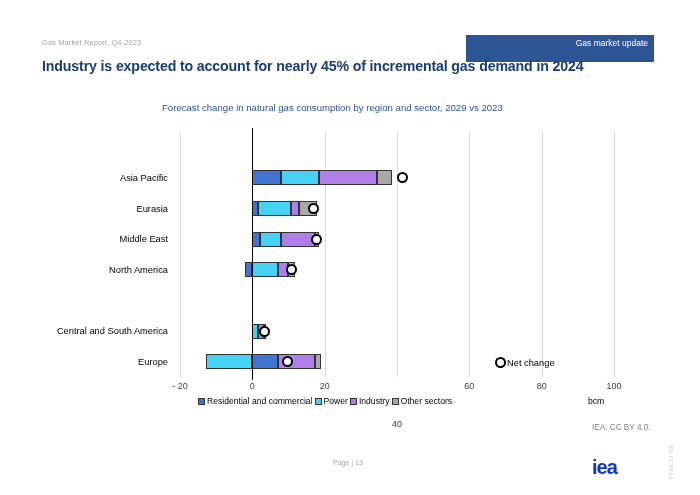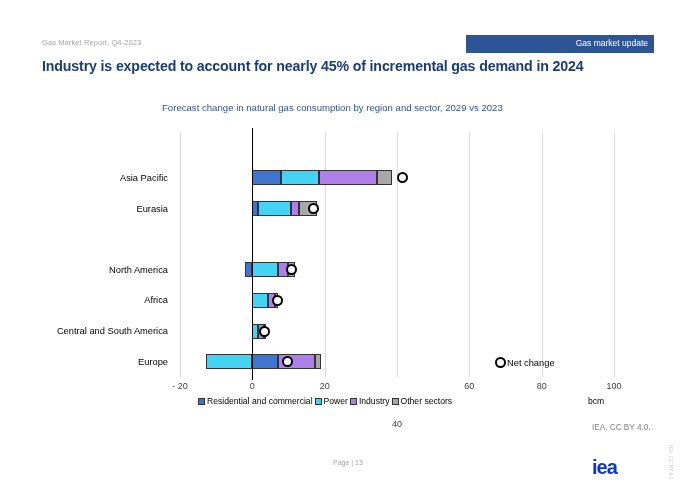--- a/index.html
+++ b/index.html
@@ -23,21 +23,21 @@
     font-size: 7.5px;
     color: #a6a6a6;
     letter-spacing: 0.1px;
     white-space: nowrap;
   }
   #update-banner {
     position: absolute;
     left: 466px;
     top: 35px;
     width: 188px;
-    height: 18px;
+    height: 27px;
     background: #2d5596;
   }
   #update-banner-label {
     position: absolute;
     right: 6px;
     top: 3px;
     font-size: 8.5px;
     color: #ffffff;
     white-space: nowrap;
   }
@@ -276,35 +276,36 @@
         <div class="net-marker" title="Asia Pacific — Net change: 41.6 bcm" style="left: 222.787px;"></div>
       </div>
       <div class="row" style="top: 61.25px; height: 30.625px;">
         <div class="cat-label">Eurasia</div>
         <div class="bar-seg seg-res" title="Eurasia — Residential and commercial: 1.7 bcm" style="left: 72.3333px; width: 6.14833px; top: 7.8125px;"></div>
         <div class="bar-seg seg-pow" title="Eurasia — Power: 9 bcm" style="left: 78.4817px; width: 32.55px; top: 7.8125px;"></div>
         <div class="bar-seg seg-ind" title="Eurasia — Industry: 2.3 bcm" style="left: 111.032px; width: 8.31833px; top: 7.8125px;"></div>
         <div class="bar-seg seg-oth" title="Eurasia — Other sectors: 5 bcm" style="left: 119.35px; width: 18.0833px; top: 7.8125px;"></div>
         <div class="net-marker" title="Eurasia — Net change: 16.9 bcm" style="left: 133.455px;"></div>
       </div>
+      <div class="row" style="top: 91.875px; height: 30.625px;">
+        <div class="cat-label">Middle East</div>
+        <div class="bar-seg seg-res" title="Middle East — Residential and commercial: 2.2 bcm" style="left: 72.3333px; width: 7.95667px; top: 7.8125px;"></div>
+        <div class="bar-seg seg-pow" title="Middle East — Power: 5.7 bcm" style="left: 80.29px; width: 20.615px; top: 7.8125px;"></div>
+        <div class="bar-seg seg-ind" title="Middle East — Industry: 9.3 bcm" style="left: 100.905px; width: 33.635px; top: 7.8125px;"></div>
+        <div class="bar-seg seg-oth" title="Middle East — Other sectors: 1.1 bcm" style="left: 134.54px; width: 3.97833px; top: 7.8125px;"></div>
+        <div class="net-marker" title="Middle East — Net change: 17.8 bcm" style="left: 136.71px;"></div>
+      </div>
       <div class="row" style="top: 122.5px; height: 30.625px;">
         <div class="cat-label">North America</div>
         <div class="bar-seg seg-res" title="North America — Residential and commercial: -2 bcm" style="left: 65.1px; width: 7.23333px; top: 7.8125px;"></div>
         <div class="bar-seg seg-pow" title="North America — Power: 7 bcm" style="left: 72.3333px; width: 25.3167px; top: 7.8125px;"></div>
         <div class="bar-seg seg-ind" title="North America — Industry: 2.9 bcm" style="left: 97.65px; width: 10.4883px; top: 7.8125px;"></div>
         <div class="bar-seg seg-oth" title="North America — Other sectors: 2 bcm" style="left: 108.138px; width: 7.23333px; top: 7.8125px;"></div>
         <div class="net-marker" title="North America — Net change: 10.7 bcm" style="left: 111.032px;"></div>
       </div>
-      <div class="row" style="top: 153.125px; height: 30.625px;">
-        <div class="cat-label">Africa</div>
-        <div class="bar-seg seg-pow" title="Africa — Power: 4.2 bcm" style="left: 72.3333px; width: 15.19px; top: 7.8125px;"></div>
-        <div class="bar-seg seg-ind" title="Africa — Industry: 2 bcm" style="left: 87.5233px; width: 7.23333px; top: 7.8125px;"></div>
-        <div class="bar-seg seg-oth" title="Africa — Other sectors: 0.8 bcm" style="left: 94.7567px; width: 2.89333px; top: 7.8125px;"></div>
-        <div class="net-marker" title="Africa — Net change: 7 bcm" style="left: 97.65px;"></div>
-      </div>
       <div class="row" style="top: 183.75px; height: 30.625px;">
         <div class="cat-label">Central and South America</div>
         <div class="bar-seg seg-pow" title="Central and South America — Power: 1.7 bcm" style="left: 72.3333px; width: 6.14833px; top: 7.8125px;"></div>
         <div class="bar-seg seg-ind" title="Central and South America — Industry: 1.4 bcm" style="left: 78.4817px; width: 5.06333px; top: 7.8125px;"></div>
         <div class="bar-seg seg-oth" title="Central and South America — Other sectors: 0.6 bcm" style="left: 83.545px; width: 2.17px; top: 7.8125px;"></div>
         <div class="net-marker" title="Central and South America — Net change: 3.4 bcm" style="left: 84.63px;"></div>
       </div>
       <div class="row" style="top: 214.375px; height: 30.625px;">
         <div class="cat-label">Europe</div>
         <div class="bar-seg seg-res" title="Europe — Residential and commercial: 7 bcm" style="left: 72.3333px; width: 25.3167px; top: 7.8125px;"></div>

